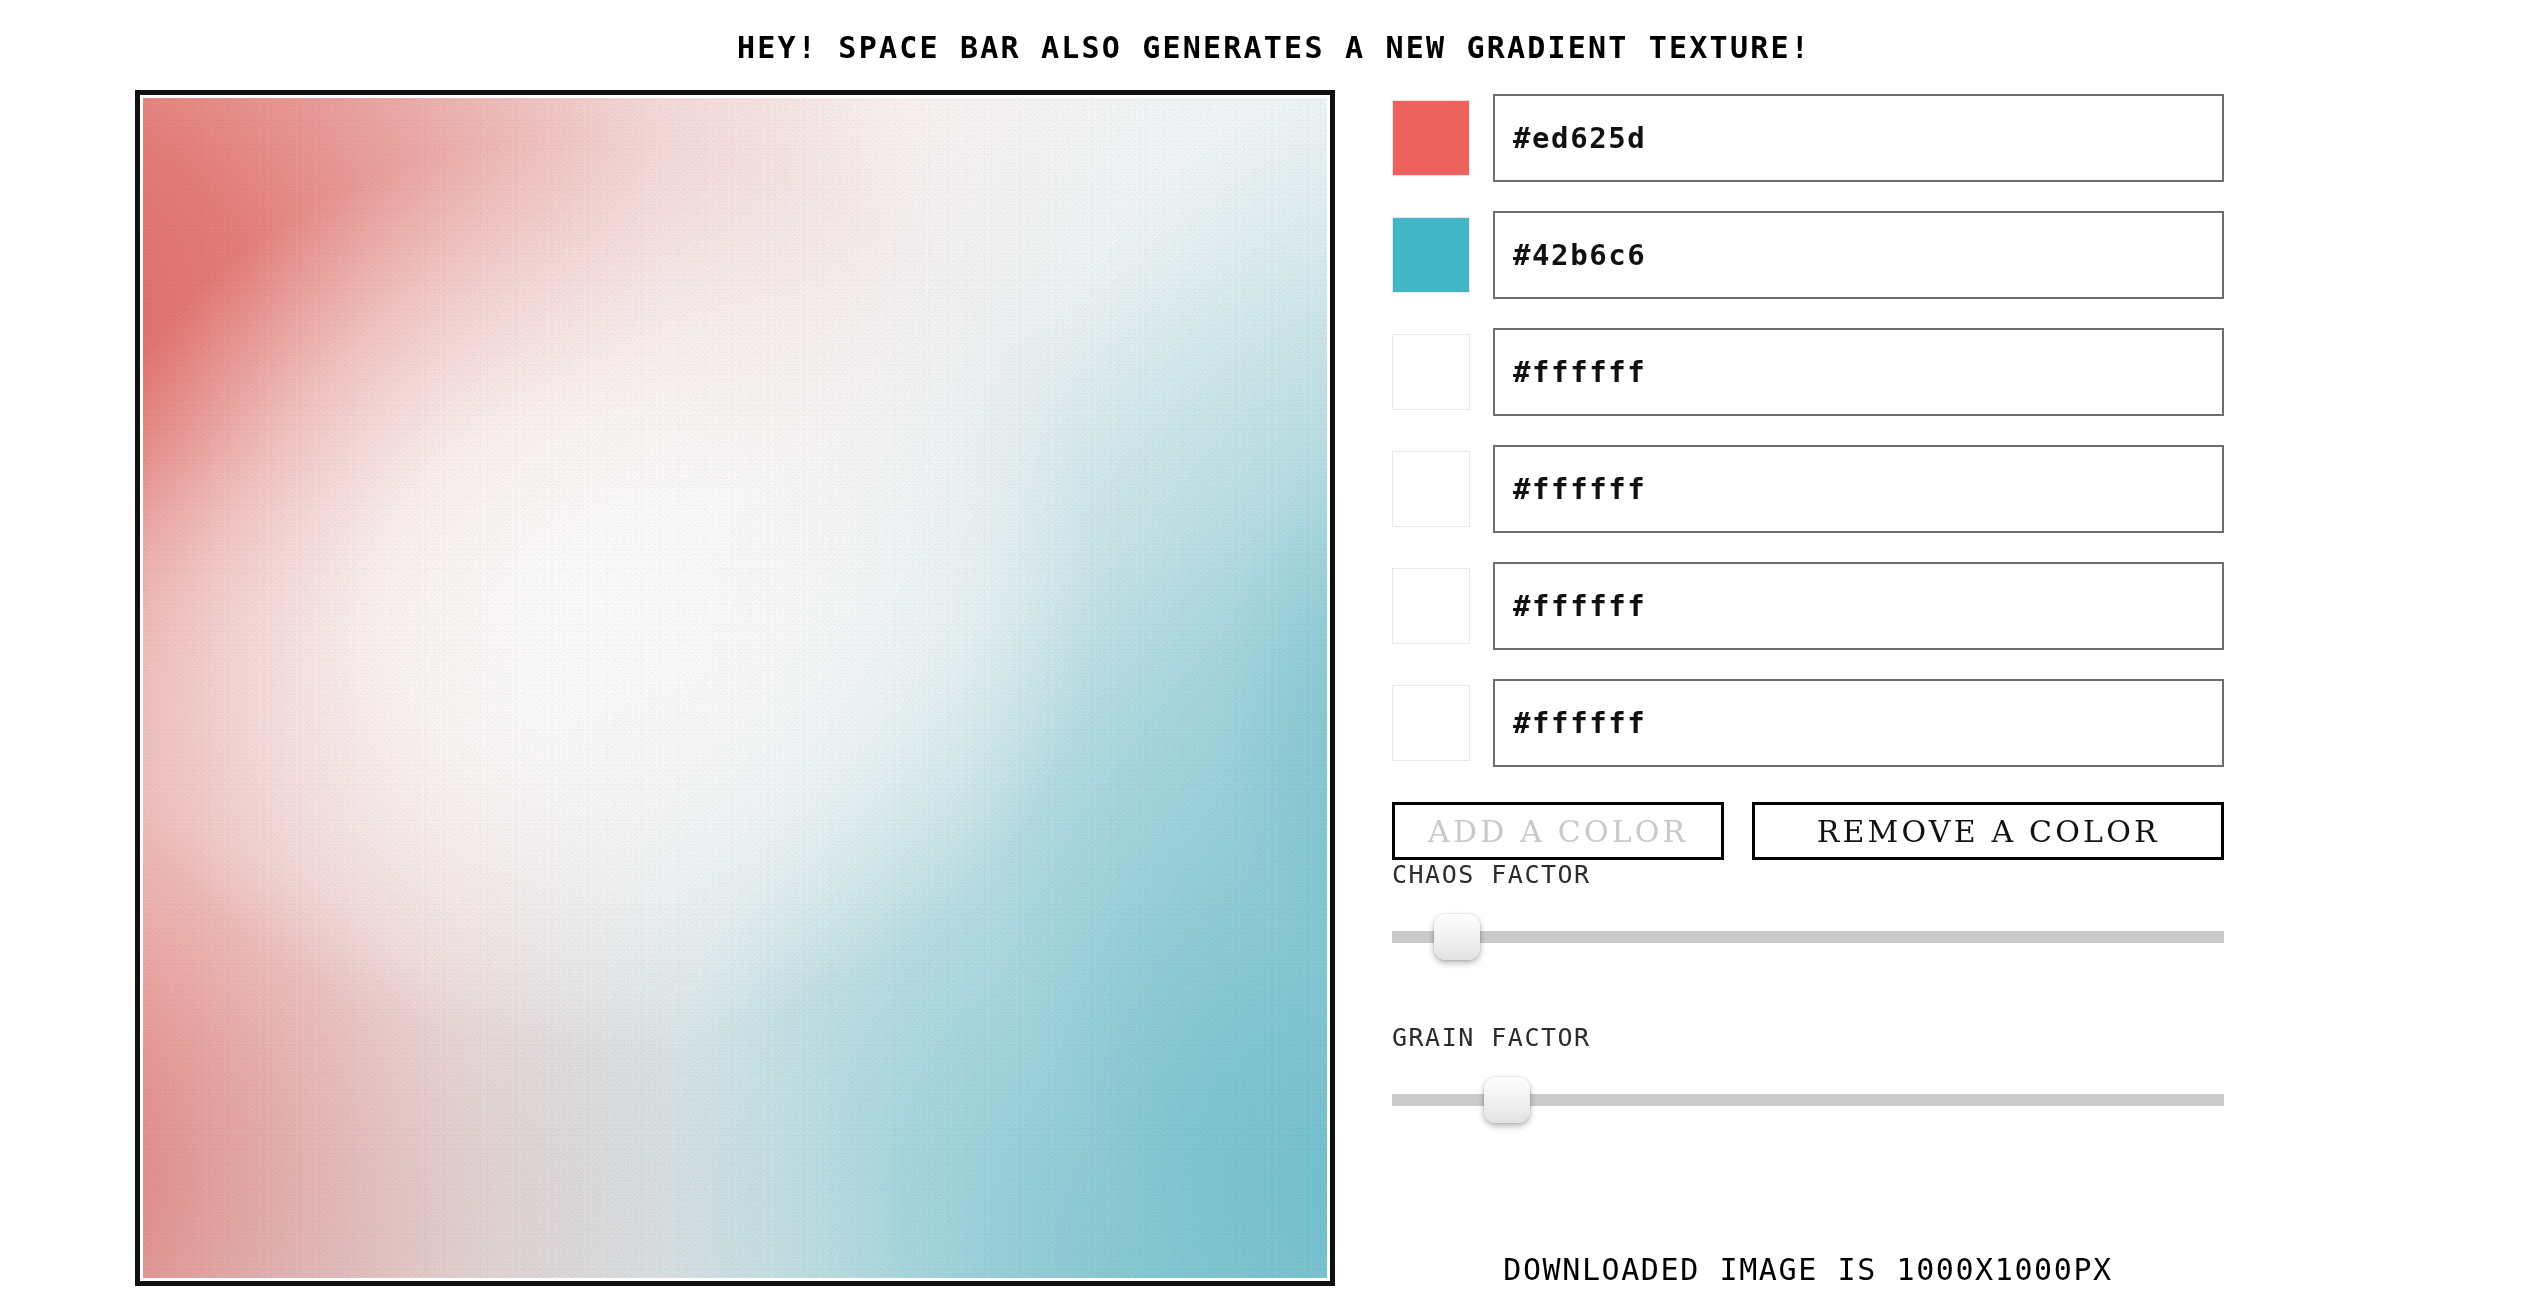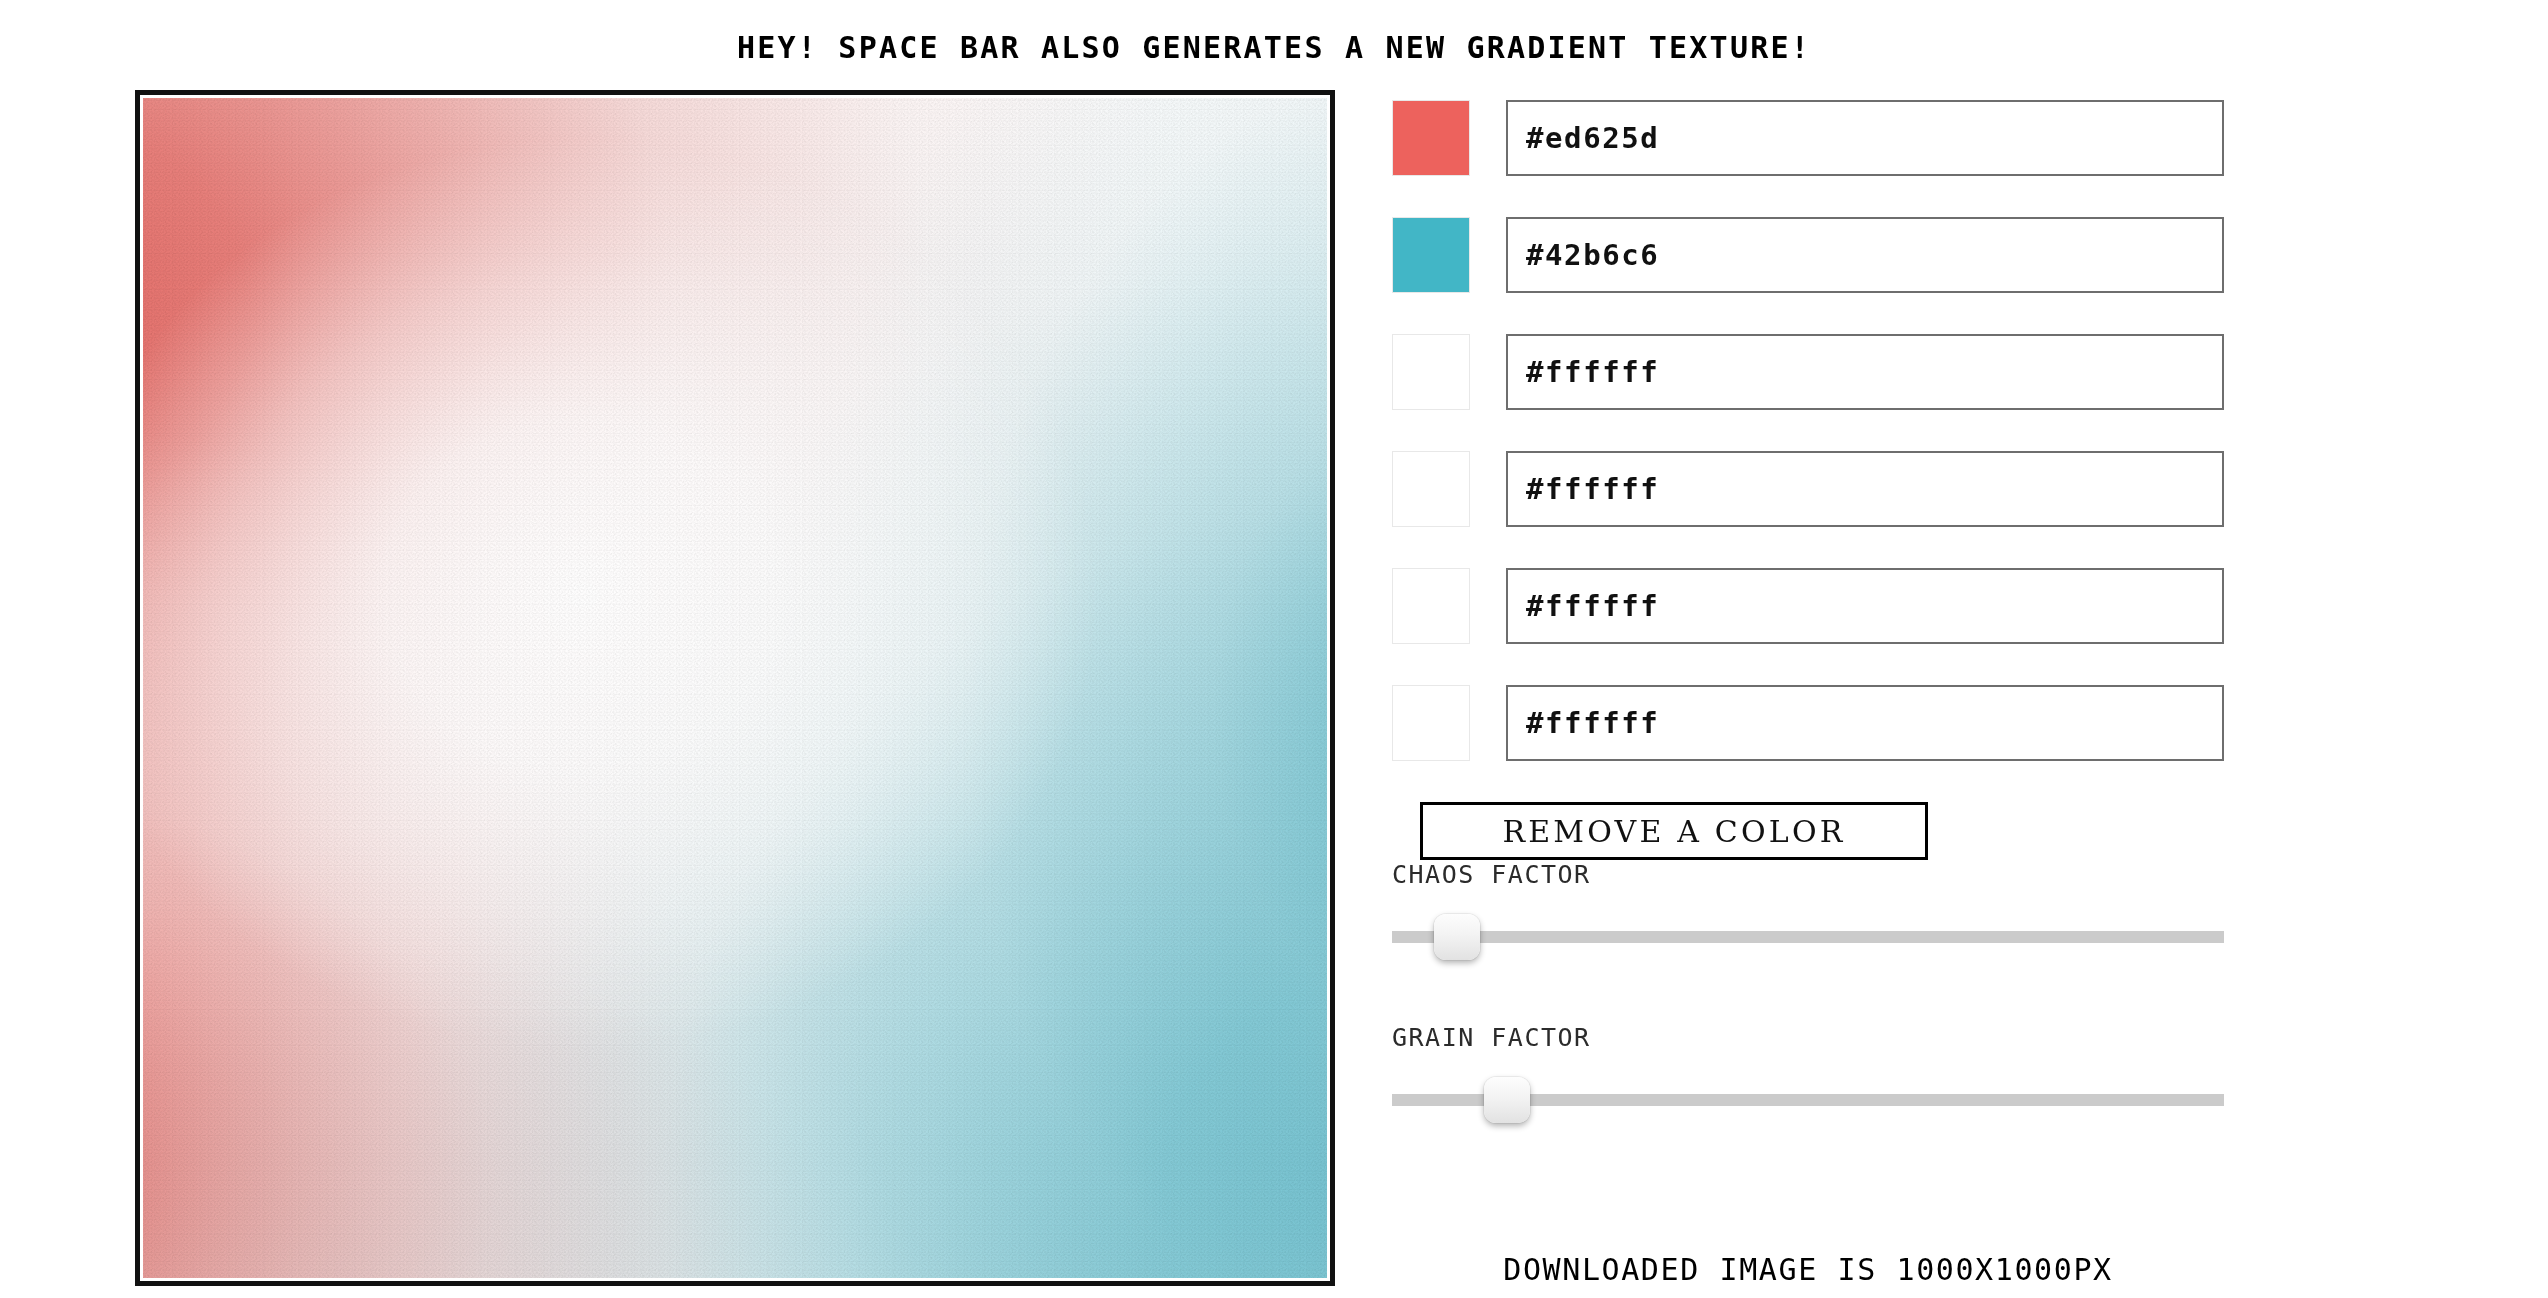--- a/index.html
+++ b/index.html
@@ -170,23 +170,23 @@
   }
 
   .swatch {
     width: 78px;
     height: 76px;
     flex: 0 0 78px;
     border: 1px solid #e8e8e8;
   }
 
   .hex-input {
-    margin-left: 36px;
+    margin-left: 23px;
     flex: 1 1 auto;
-    height: 76px;
+    height: 88px;
     border: 2px solid #6e6e6e;
     background: #ffffff;
     display: flex;
     align-items: center;
     padding-left: 18px;
     font-family: "DejaVu Sans Mono", monospace;
     font-size: 29px;
     font-weight: 700;
     letter-spacing: 1.6px;
     color: #111111;
@@ -323,20 +323,21 @@
     <div class="swatch" style="background-color: rgb(255, 255, 255);"></div>
     <div class="hex-input">#ffffff</div>
   </div>
 
   <div class="color-row">
     <div class="swatch" style="background-color: rgb(255, 255, 255);"></div>
     <div class="hex-input">#ffffff</div>
   </div>
 
   <div class="button-row">
+    <div class="btn btn-add">ADD A COLOR</div>
     <div class="btn btn-remove">REMOVE A COLOR</div>
   </div>
 
   <div class="slider-block">
     <div class="slider-label">CHAOS FACTOR</div>
     <div class="slider">
       <div class="slider-track"></div>
       <div class="slider-thumb" id="thumb0" style="left: 42px;"></div>
     </div>
   </div>

